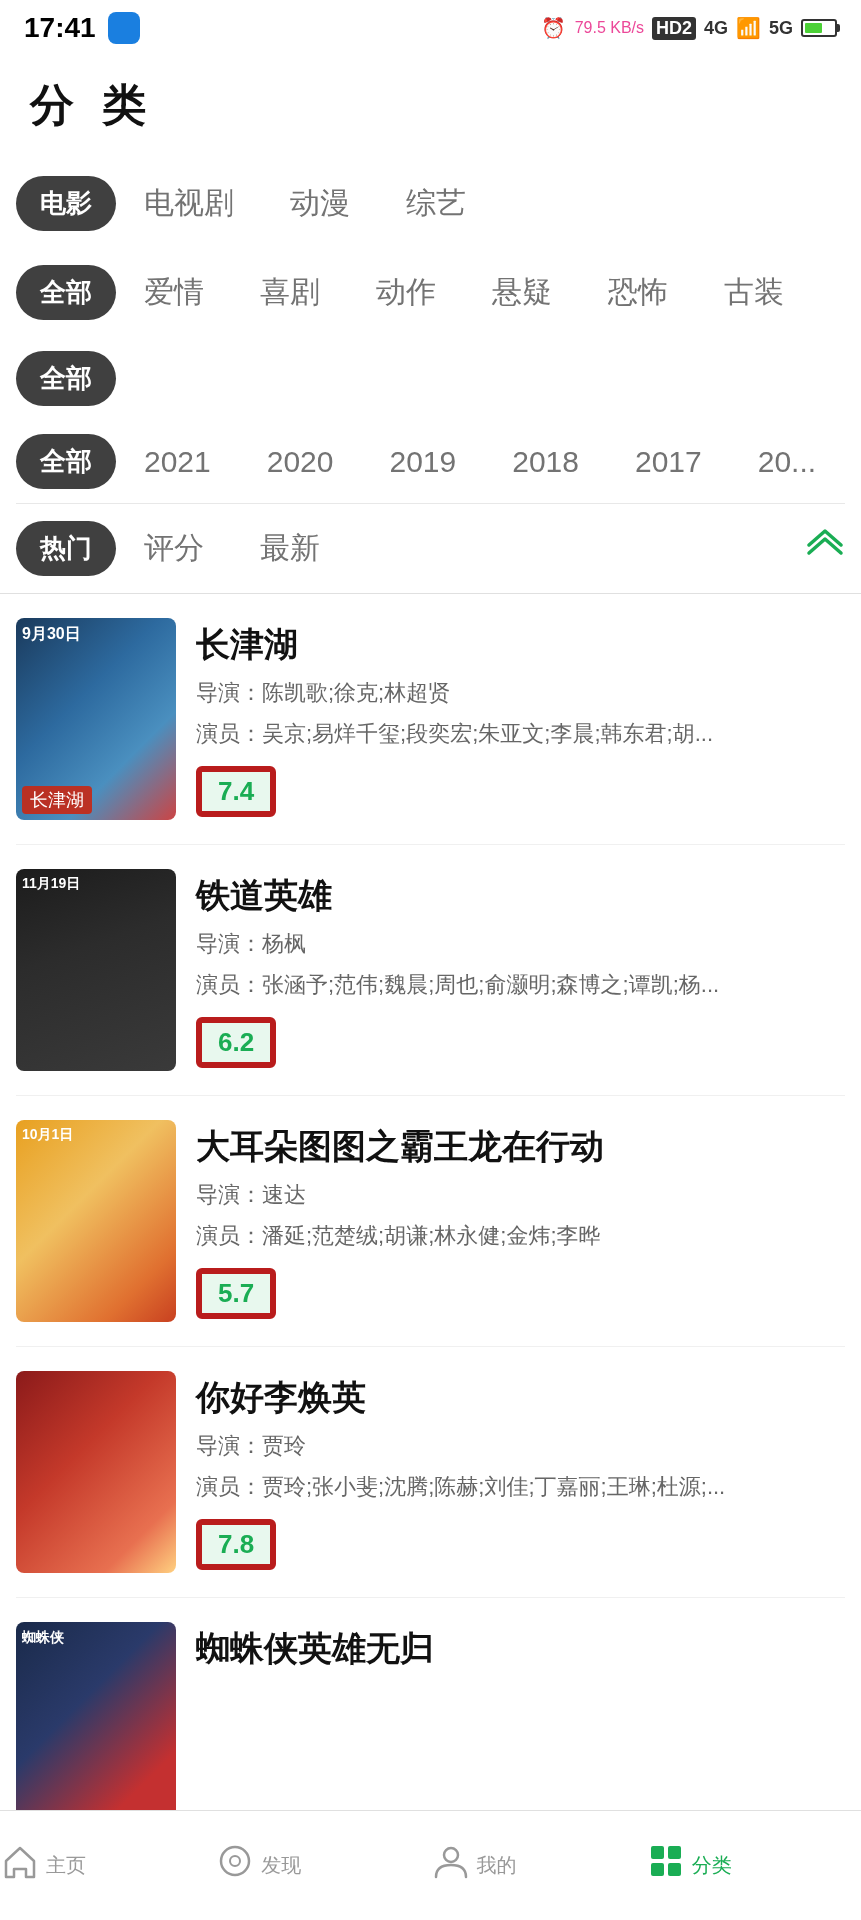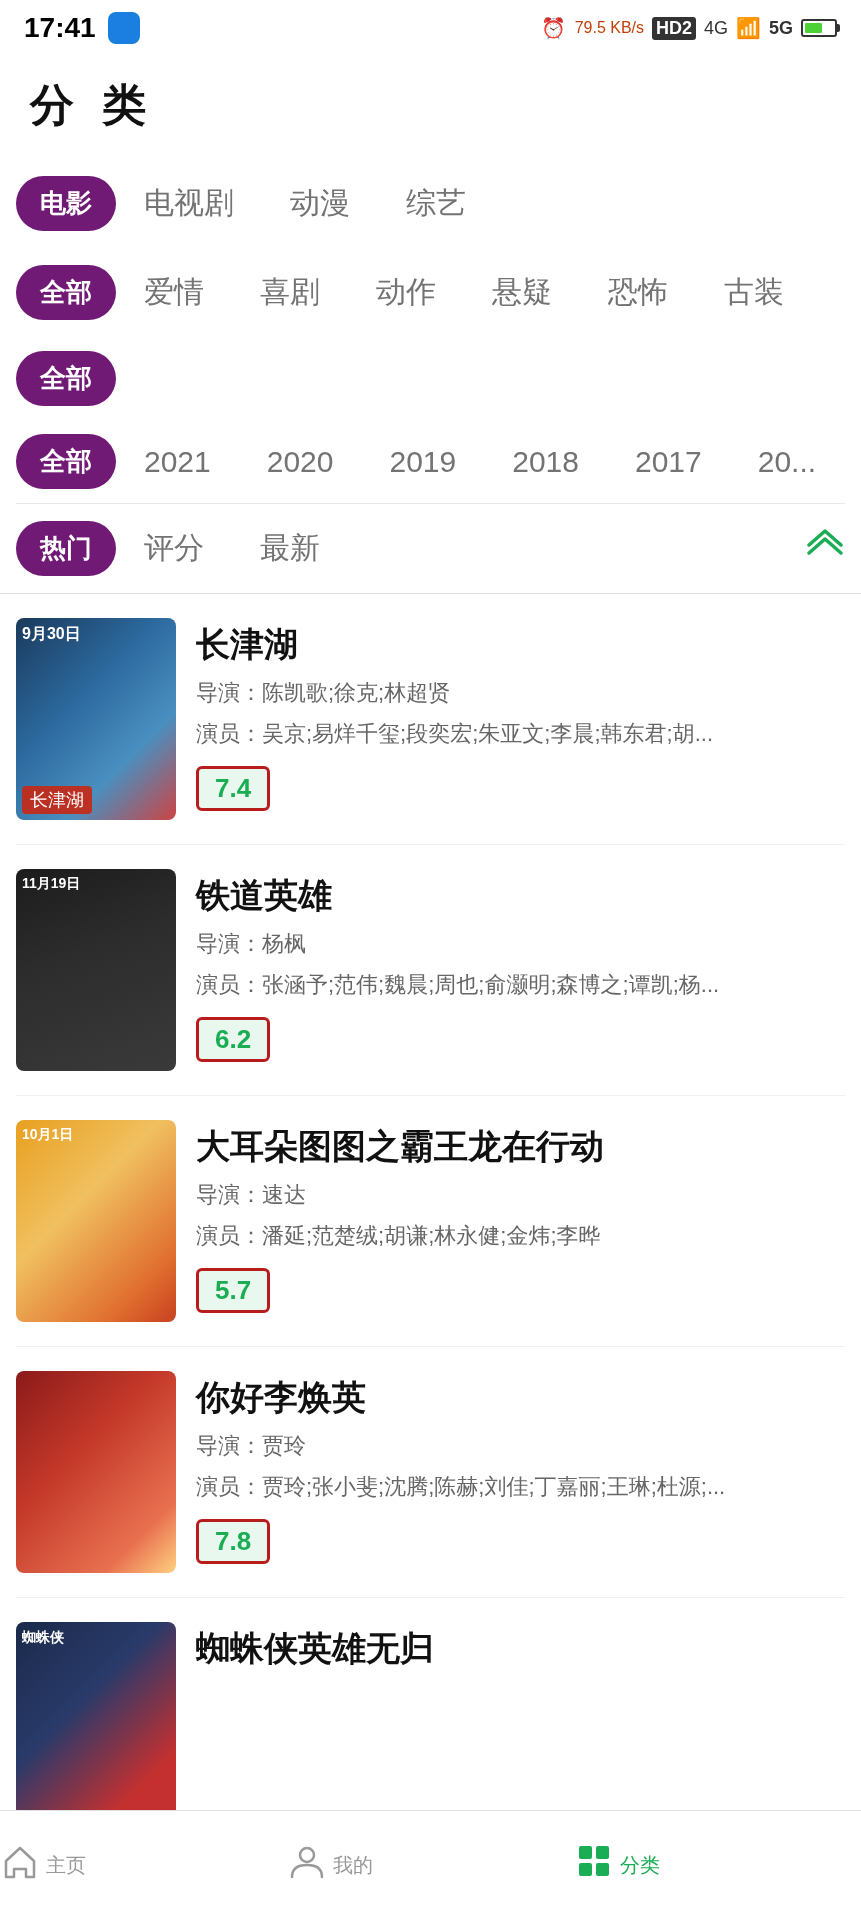--- a/index.html
+++ b/index.html
@@ -74,21 +74,21 @@
       padding: 0 16px;
     }
     .filter-row {
       display: flex;
       align-items: center;
       padding: 14px 0;
       gap: 0;
       border-bottom: none;
     }
     .filter-tag-active {
-      background: #701a75;
+      background: #404040;
       color: #fff;
       border-radius: 30px;
       padding: 10px 24px;
       font-size: 26px;
       font-weight: 600;
       min-width: 100px;
       text-align: center;
       white-space: nowrap;
     }
     .filter-items {
@@ -201,21 +201,21 @@
     }
     .movie-cast {
       font-size: 22px;
       color: #666;
       line-height: 1.5;
     }
     .movie-rating {
       display: inline-block;
       background: #e8f8ee;
       color: #1aad54;
-      border: 3px solid #b91c1c;
+      border: 6px solid #b91c1c;
       border-radius: 6px;
       padding: 4px 16px;
       font-size: 26px;
       font-weight: 700;
       margin-top: 8px;
       align-self: flex-start;
     }
 
     
     .bottom-nav {
@@ -265,23 +265,23 @@
 </head>
 <body>
 
 <div class="status-bar">
   <div style="display:flex;align-items:center;gap:12px;">
     <span class="status-time">17:41</span>
     <span class="app-icon-blue"></span>
   </div>
   <div class="status-icons">
     <span>⏰</span>
-    <span style="font-size:16px;color:#c2410c;">79.5 KB/s</span>
+    <span style="font-size:16px;color:#ec4899;">79.5 KB/s</span>
     <span style="font-size:18px;background:#333;color:#fff;padding:1px 4px;border-radius:3px;font-weight:700;">HD2</span>
-    <span style="font-size:18px;font-weight:400;">4G</span>
+    <span style="font-size:18px;font-weight:700;">4G</span>
     <span>📶</span>
     <span style="font-size:18px;font-weight:700;">5G</span>
     <div class="battery-bar">
       <div class="battery-fill"></div>
     </div>
   </div>
 </div>
 
 <div class="page-title">分 类</div>
 
@@ -407,20 +407,29 @@
     <span class="nav-icon">
       <svg width="40" height="40" viewBox="0 0 40 40" fill="none">
         <path d="M6 20L20 7L34 20V36H26V28H14V36H6V20Z" stroke="#999" stroke-width="2.5" fill="none" stroke-linejoin="round"></path>
       </svg>
     </span>
     <span class="nav-label">主页</span>
   </div>
   <div class="nav-item">
     <span class="nav-icon">
       <svg width="40" height="40" viewBox="0 0 40 40" fill="none">
+        <circle cx="20" cy="20" r="14" stroke="#999" stroke-width="2.5" fill="none"></circle>
+        <circle cx="20" cy="20" r="5" stroke="#999" stroke-width="2" fill="none"></circle>
+      </svg>
+    </span>
+    <span class="nav-label">发现</span>
+  </div>
+  <div class="nav-item">
+    <span class="nav-icon">
+      <svg width="40" height="40" viewBox="0 0 40 40" fill="none">
         <circle cx="20" cy="14" r="7" stroke="#999" stroke-width="2.5" fill="none"></circle>
         <path d="M5 36C5 28 10 24 20 24C30 24 35 28 35 36" stroke="#999" stroke-width="2.5" fill="none" stroke-linecap="round"></path>
       </svg>
     </span>
     <span class="nav-label">我的</span>
   </div>
   <div class="nav-item">
     <span class="nav-icon active">
       <svg width="40" height="40" viewBox="0 0 40 40" fill="none">
         <rect x="5" y="5" width="13" height="13" rx="2" fill="#1aad54"></rect>

